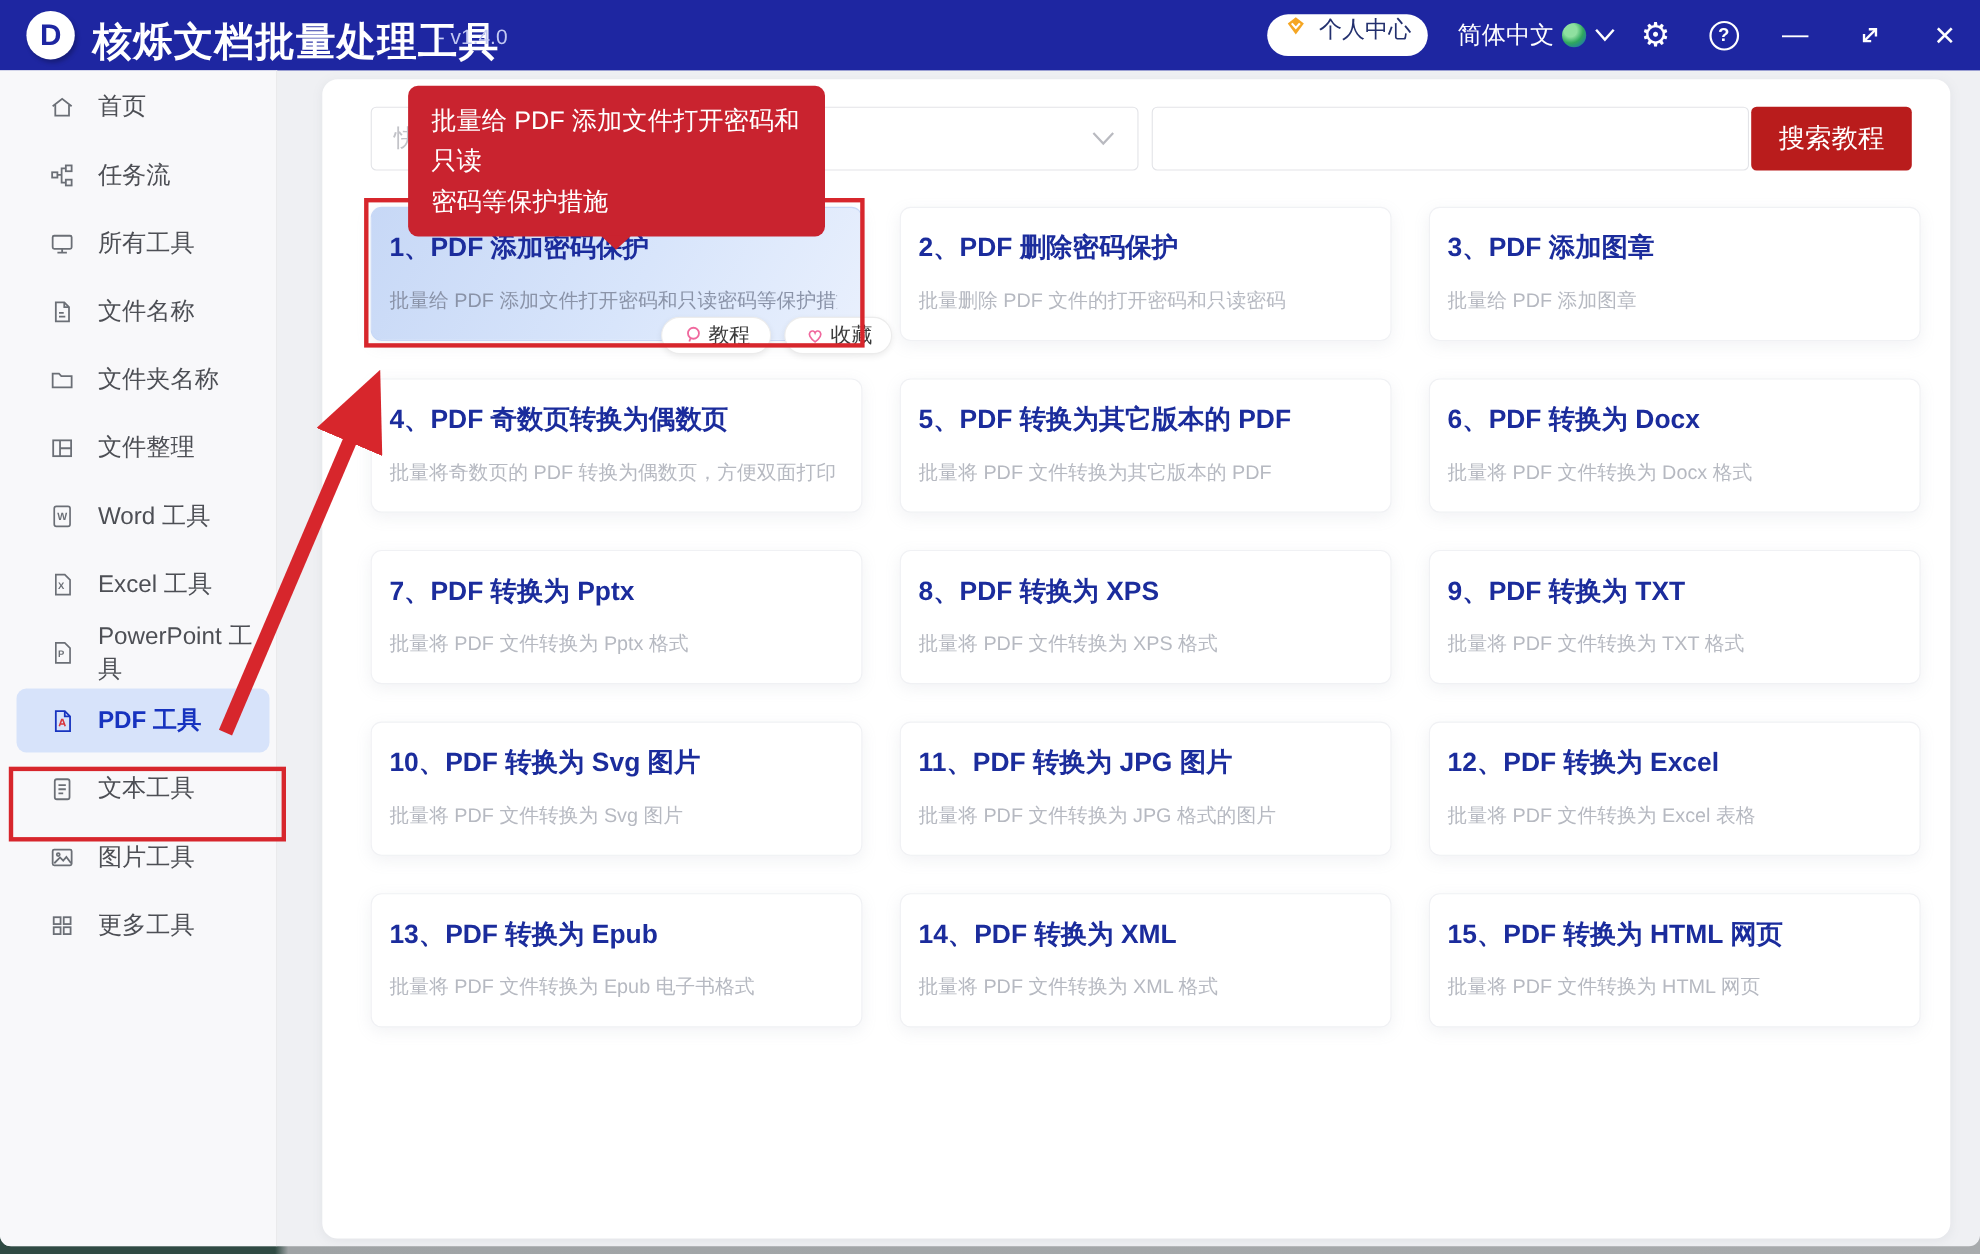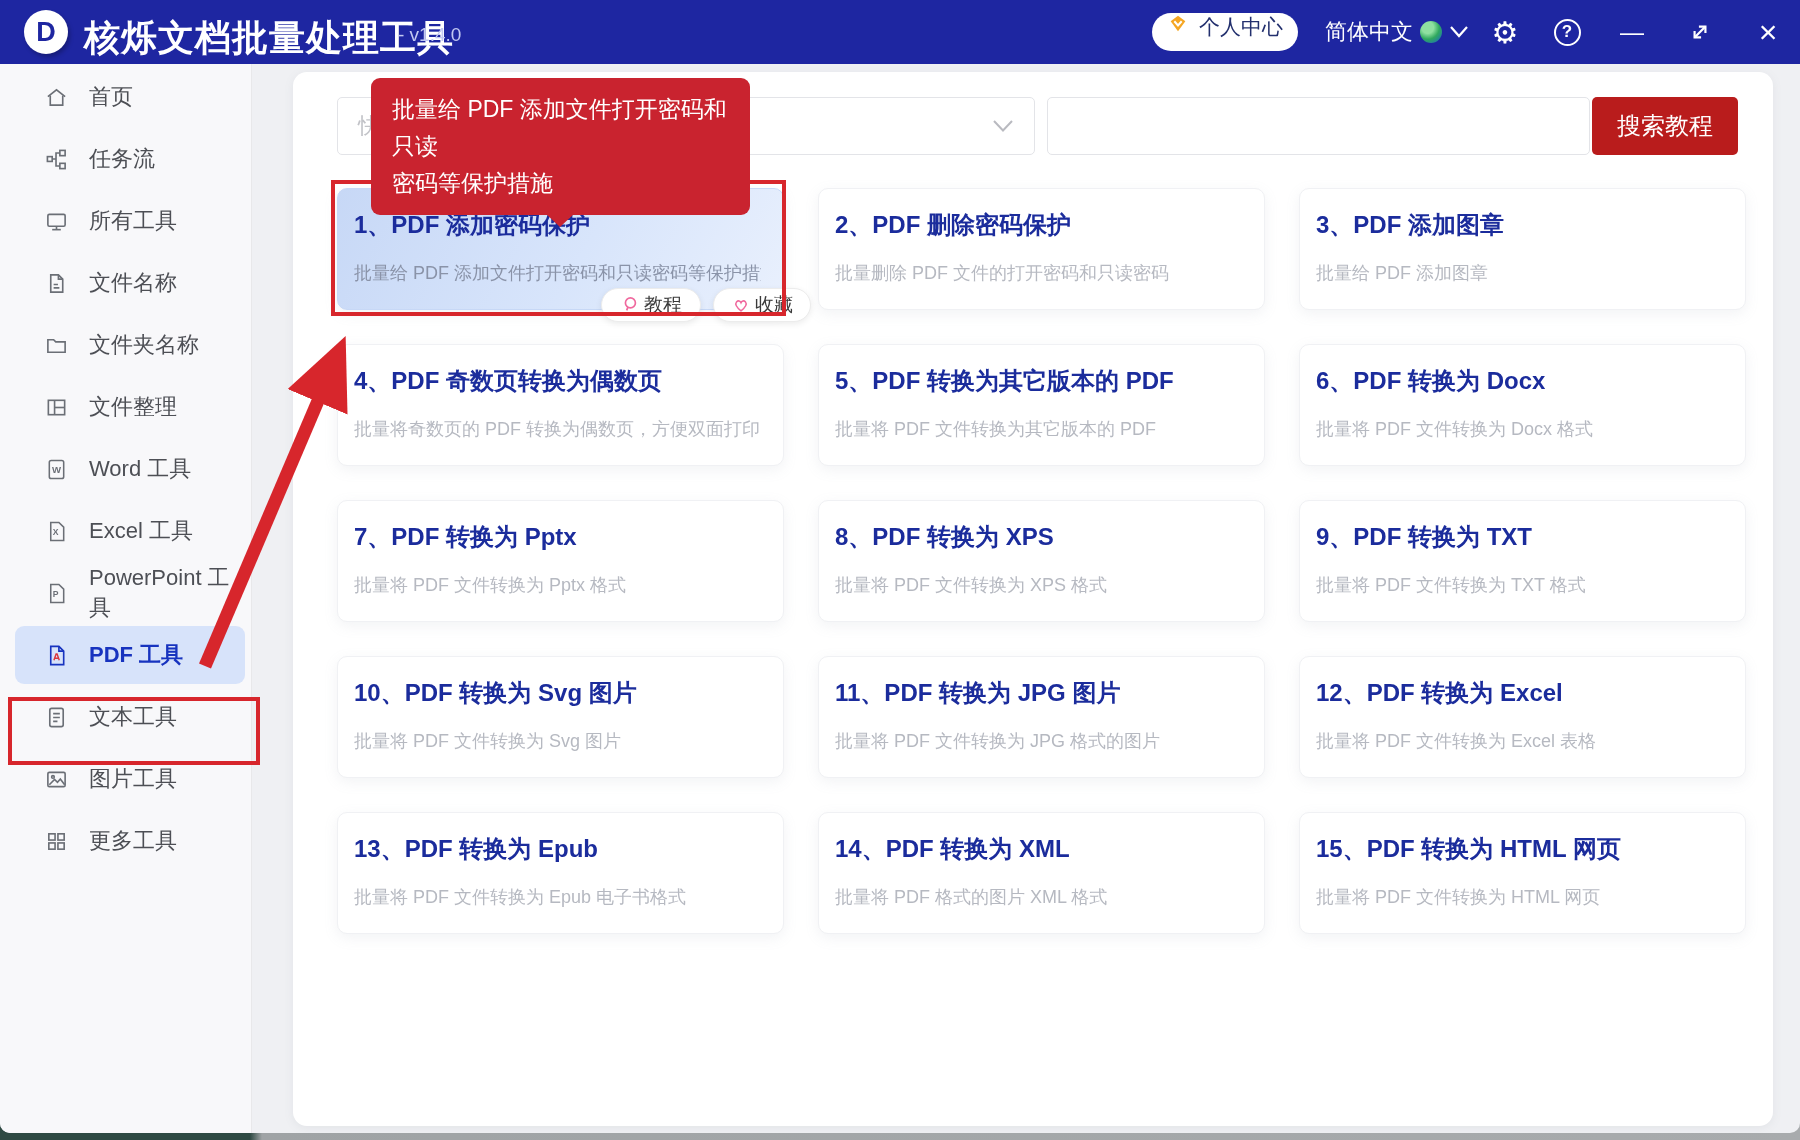--- a/index.html
+++ b/index.html
@@ -319,21 +319,21 @@
   <div class="card r4 c3">
     <div class="card-title">12、PDF 转换为 Excel</div>
     <div class="card-desc">批量将 PDF 文件转换为 Excel 表格</div>
   </div>
   <div class="card r5 c1">
     <div class="card-title">13、PDF 转换为 Epub</div>
     <div class="card-desc">批量将 PDF 文件转换为 Epub 电子书格式</div>
   </div>
   <div class="card r5 c2">
     <div class="card-title">14、PDF 转换为 XML</div>
-    <div class="card-desc">批量将 PDF 格式的图片 XML 格式</div>
+    <div class="card-desc">批量将 PDF 文件转换为 XML 格式</div>
   </div>
   <div class="card r5 c3">
     <div class="card-title">15、PDF 转换为 HTML 网页</div>
     <div class="card-desc">批量将 PDF 文件转换为 HTML 网页</div>
   </div>
 
   <div class="pill pill-tutorial">
     <svg width="20" height="20" viewBox="0 0 24 24">
       <circle cx="12.5" cy="9.5" r="6" fill="none" stroke="#f0699e" stroke-width="2"></circle>
       <line x1="9.5" y1="14.5" x2="8" y2="18.5" stroke="#f0699e" stroke-width="2"></line>

